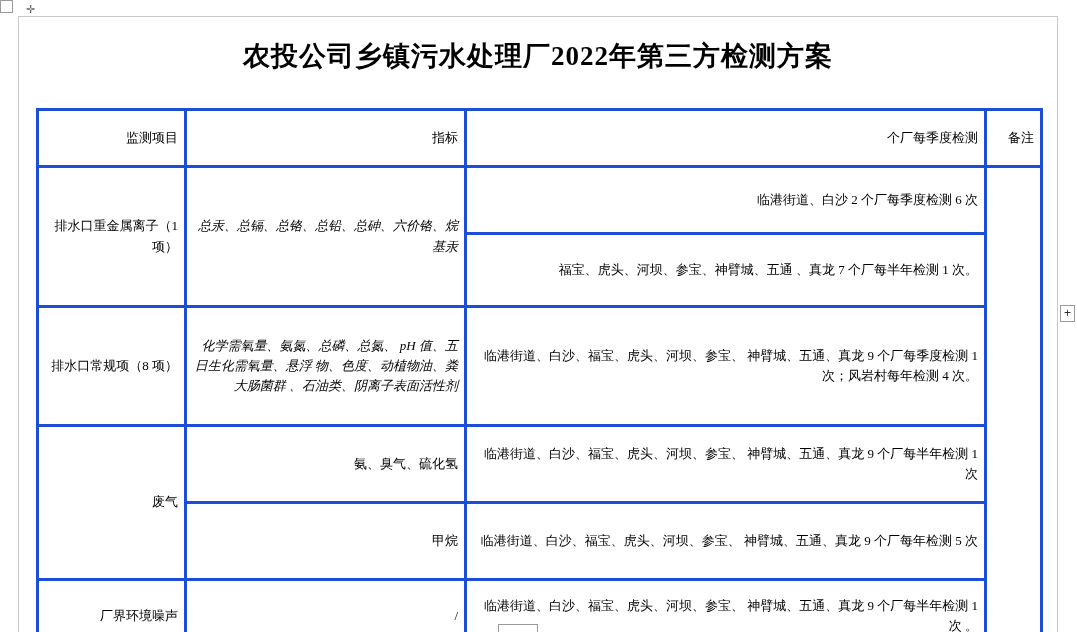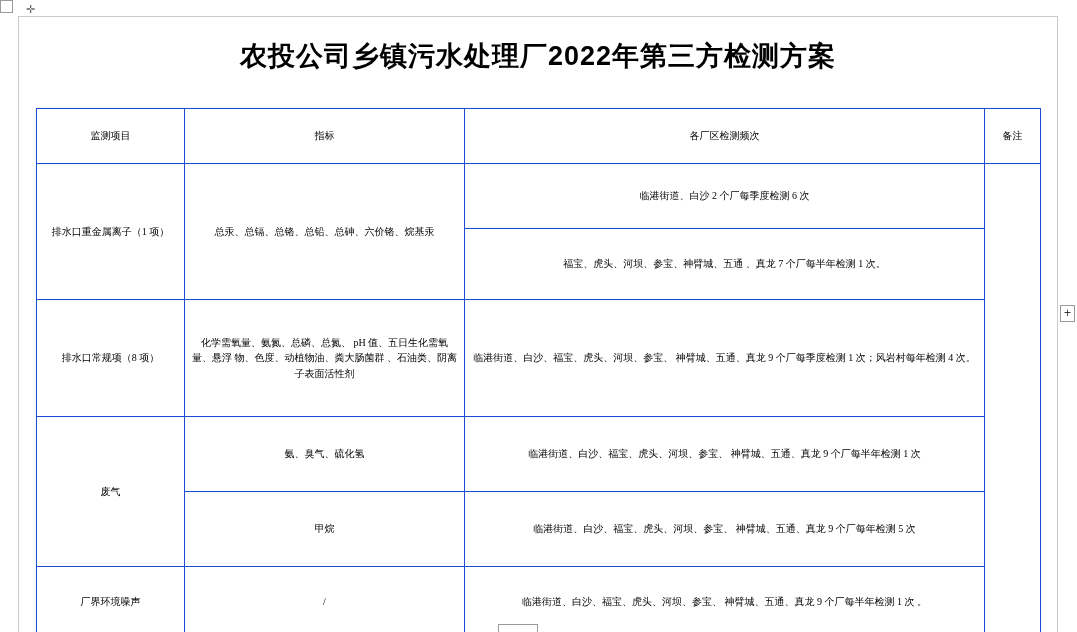--- a/index.html
+++ b/index.html
@@ -86,50 +86,50 @@
   
   .doc-title {
     position: absolute;
     left: 36px;
     top: 38px;
     width: 1004px;
     text-align: center;
     font-size: 27px;
     font-weight: bold;
     letter-spacing: 1px;
-    font-family: Liberation Sans, sans-serif;
+    font-family: Liberation Serif, serif;
     white-space: nowrap;
   }
 
   
   table.main {
     position: absolute;
     left: 36px;
     top: 108px;
     width: 1004px;
     border-collapse: collapse;
     table-layout: fixed;
   }
   table.main td {
-    border: 1px solid #1d4ed8;
+    border: 3px solid #1d4ed8;
     padding: 4px 6px;
-    font-size: 10px;
+    font-size: 13px;
     line-height: 1.55;
-    text-align: center;
+    text-align: right;
     vertical-align: middle;
     font-family: "Liberation Serif", "DejaVu Serif", serif;
     word-break: break-all;
   }
   .col-a { width: 148px; }
   .col-b { width: 280px; }
   .col-c { width: 520px; }
   .col-d { width: 56px; }
 
   .h-row td { height: 46px; }
-  .cell-multi { line-height: 1.65; }
+  .cell-multi { line-height: 1.65; font-style: italic; }
   .pad-lr { padding-left: 10px; padding-right: 10px; }
 </style>
 </head>
 <body>
 
 <div class="page">
 
   <div class="edge-line edge-top"></div>
   <div class="edge-line edge-left"></div>
   <div class="edge-line edge-right"></div>
@@ -147,21 +147,21 @@
       <col class="col-a">
       <col class="col-b">
       <col class="col-c">
       <col class="col-d">
     </colgroup>
     <tbody>
 
       <tr class="h-row">
         <td>监测项目</td>
         <td>指标</td>
-        <td>各厂区检测频次</td>
+        <td>个厂每季度检测</td>
         <td>备注</td>
       </tr>
 
       <tr>
         <td rowspan="2" class="pad-lr">排水口重金属离子（1 项）</td>
         <td rowspan="2" class="cell-multi pad-lr">总汞、总镉、总铬、总铅、总砷、六价铬、烷基汞</td>
         <td style="height:56px;">临港街道、白沙 2 个厂每季度检测 6 次</td>
         <td rowspan="7"></td>
       </tr>
       <tr>

